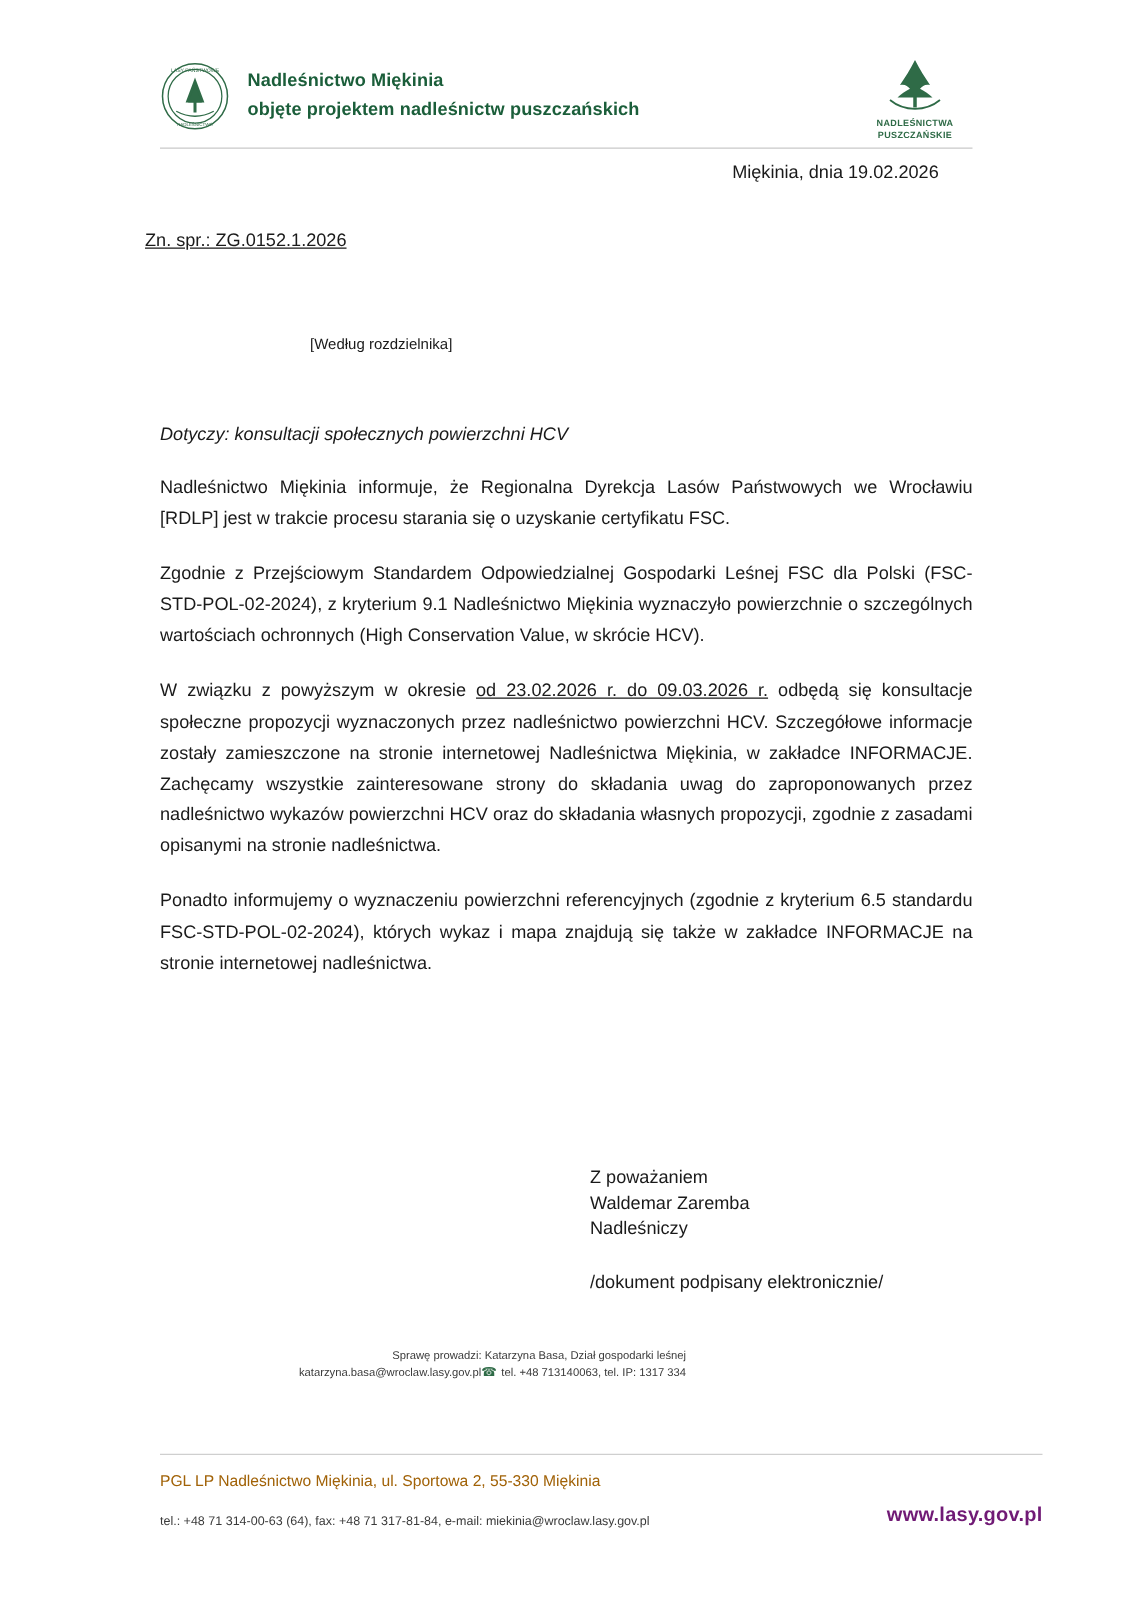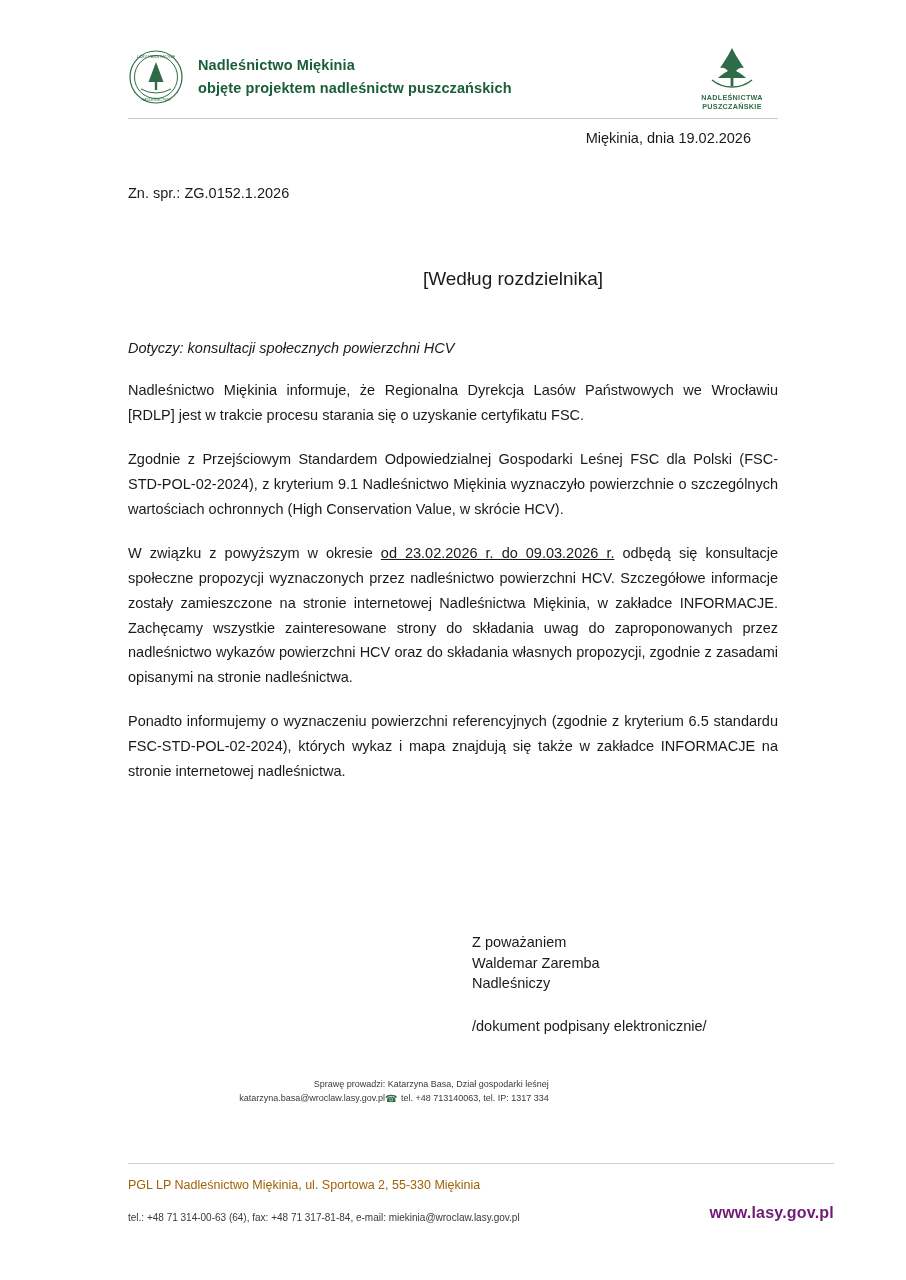--- a/index.html
+++ b/index.html
@@ -79,31 +79,31 @@
 
   
   .place-date {
     position: absolute;
     right: 155px;
     top: 130px;
     font-size: 14.5px;
   }
   .sign {
     position: absolute;
-    left: 128px;
+    left: 116px;
     top: 185px;
     font-size: 14.5px;
+    text-decoration: underline;
   }
   .recipient {
     position: absolute;
     left: 128px;
     top: 268px;
     width: 650px;
-    text-align: center;
-    font-size: 19px;
+    font-size: 12px;
     padding-left: 120px;
     box-sizing: border-box;
   }
   .subject {
     position: absolute;
     left: 128px;
     top: 340px;
     font-size: 14.5px;
     font-style: italic;
   }

